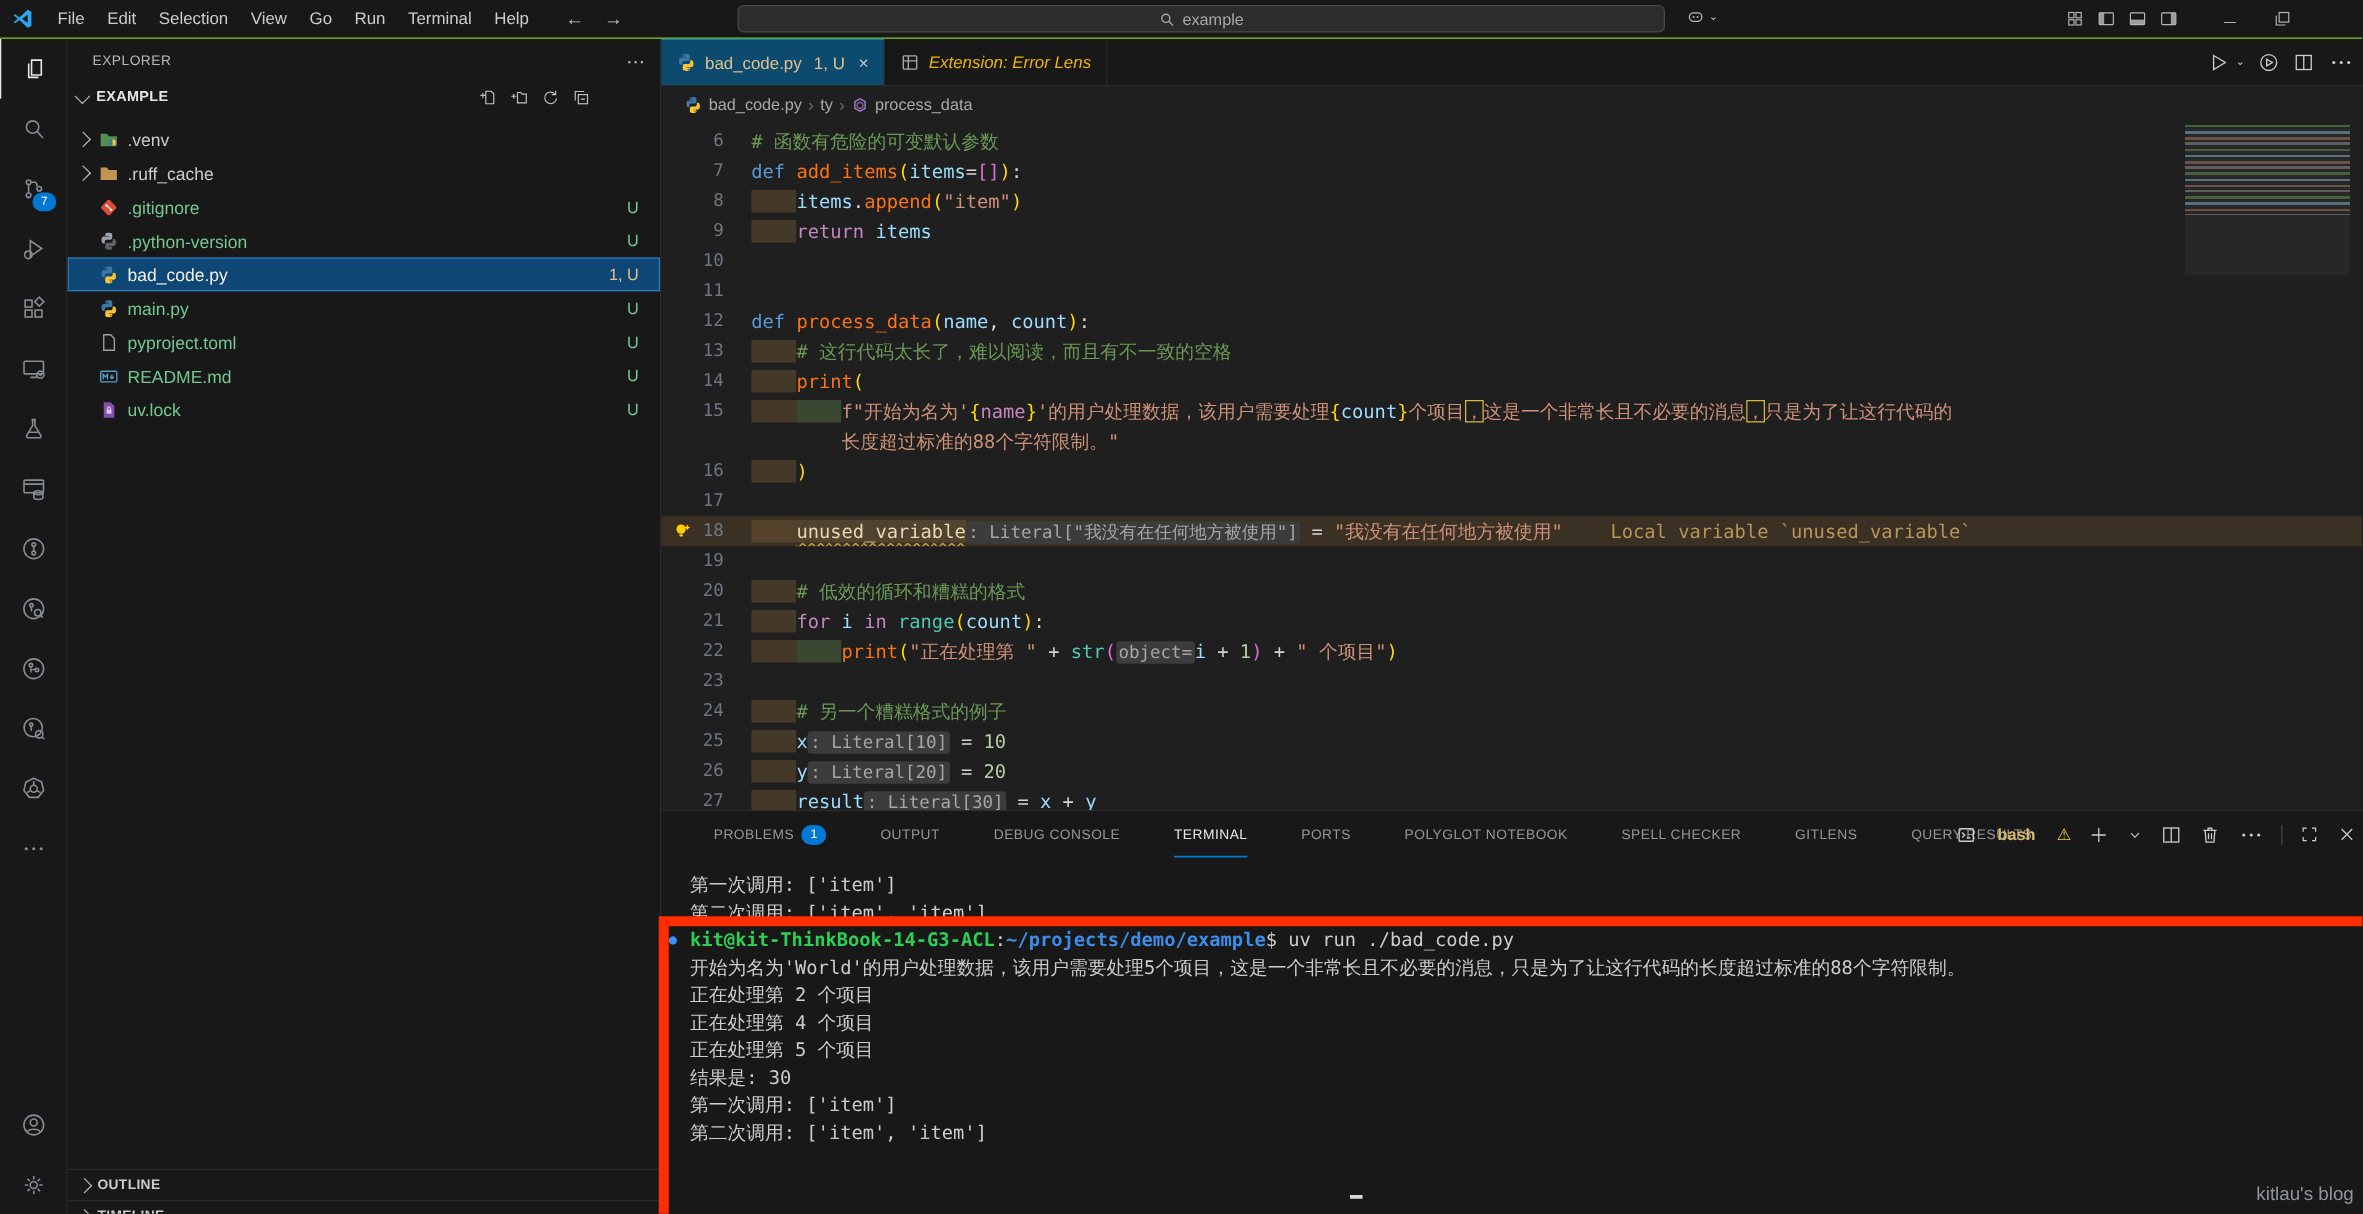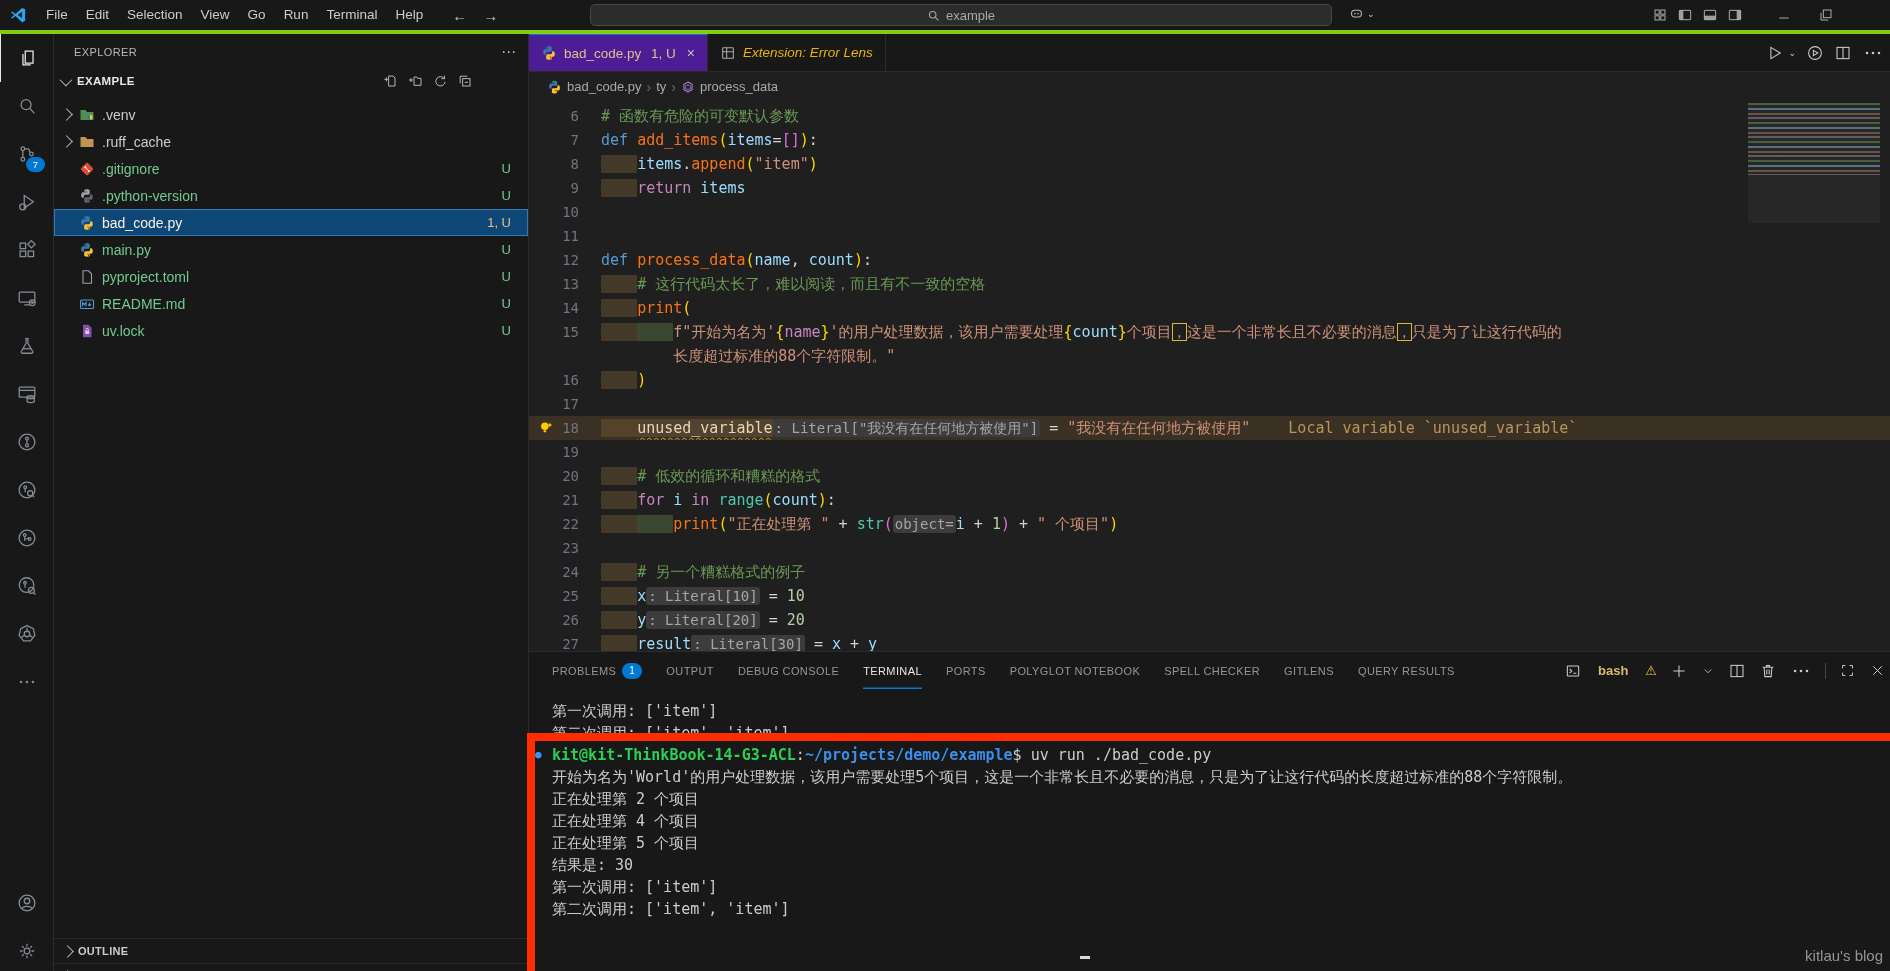--- a/index.html
+++ b/index.html
@@ -4,21 +4,21 @@
 <style>
   html,body{margin:0;padding:0;background:#1f1f1f;}
   body{width:1890px;height:971px;overflow:hidden;position:relative;
        font-family:"Liberation Sans","DejaVu Sans",sans-serif;color:#cccccc;
        -webkit-font-smoothing:antialiased;}
   .mono{font-family:"DejaVu Sans Mono","Liberation Mono",monospace;}
   .ic{display:inline-flex;align-items:center;justify-content:center;}
   .ic svg{display:block;}
 
   
-  .titlebar{height:30px;background:#181818;border-bottom:4px solid #84cc16;
+  .titlebar{height:30px;background:#181818;border-bottom:1px solid #84cc16;
             display:flex;align-items:center;position:relative;z-index:30;}
   .vs-logo{margin:0 10px 0 9px;}
   .menu-item{padding:0 9px;font-size:13.5px;color:#cccccc;line-height:30px;cursor:default;}
   .nav-arrows{display:flex;gap:16px;margin-left:20px;font-size:15px;color:#cccccc;}
   .nav-arrows span{cursor:default;}
   .searchbox{position:absolute;left:590px;top:4px;width:740px;height:20px;
              background:#2c2c2c;border:1px solid #474747;border-radius:5px;
              display:flex;align-items:center;justify-content:center;gap:6px;
              color:#a8a8a8;font-size:13px;}
   .cc-suffix{position:absolute;left:1348px;top:5px;display:flex;align-items:center;gap:2px;color:#b6b6b6;}
@@ -59,21 +59,21 @@
   .fbadge.warnb{color:#e2c08d;}
   .sidebar-bottom{position:absolute;left:0;right:0;bottom:-13px;}
   .sb-sec{height:24px;border-top:1px solid #2b2b2b;display:flex;align-items:center;gap:6px;padding-left:9px;
           font-size:11px;font-weight:bold;color:#cccccc;letter-spacing:.3px;cursor:pointer;}
 
   .main{flex:1;display:flex;flex-direction:column;min-width:0;position:relative;}
 
   
   .tabbar{height:37px;background:#181818;display:flex;border-bottom:1px solid #2b2b2b;position:relative;}
   .tab{display:flex;align-items:center;gap:7px;padding:0 12px;border-right:1px solid #2b2b2b;font-size:13.5px;cursor:pointer;}
-  .tab.active{background:#4c1d95;border-top:1.5px solid #0078d4;color:#e2c08d;}
+  .tab.active{background:#0c4a6e;border-top:1.5px solid #0078d4;color:#e2c08d;}
   .tab .tclose{color:#c5c5c5;font-size:14px;margin-left:4px;}
   .tab.preview{color:#eab308;font-style:italic;}
   .tab .fi{width:16px;height:16px;}
   .editor-actions{position:absolute;right:6px;top:0;height:100%;display:flex;align-items:center;gap:10px;color:#cccccc;}
   .editor-actions .ic{cursor:pointer;}
   .chevmini{font-size:9px;color:#cccccc;margin-left:-6px;}
 
   
   .breadcrumb{height:29px;background:#1f1f1f;display:flex;align-items:center;padding-left:18px;gap:5px;
               font-size:13px;color:#a9a9a9;}
@@ -113,21 +113,21 @@
      background:repeating-linear-gradient(180deg,
         rgba(106,153,85,.55) 0 2px, transparent 2px 5px,
         rgba(156,220,254,.45) 5px 7px, transparent 7px 10px,
         rgba(206,145,120,.45) 10px 12px, transparent 12px 14px,
         rgba(212,212,212,.35) 14px 16px, transparent 16px 19px);}
   .minimap .mm-slider{position:absolute;inset:0;background:rgba(255,255,255,.04);}
 
   
   .panel{flex:1;background:#181818;border-top:1px solid #2b2b2b;display:flex;flex-direction:column;position:relative;min-height:0;}
   .panel-header{height:37px;display:flex;align-items:center;padding-left:23px;gap:24px;position:relative;flex:none;}
-  .ptab{font-size:11px;letter-spacing:.4px;color:#969696;height:100%;display:flex;align-items:center;gap:6px;cursor:pointer;}
+  .ptab{font-size:11px;letter-spacing:.4px;color:#969696;height:100%;display:flex;align-items:center;gap:6px;cursor:pointer;margin-left:19px;}
   .ptab.active{color:#e7e7e7;box-shadow:inset 0 -1.5px 0 #0078d4;}
   .ptab .pbadge{min-width:16px;height:16px;border-radius:9px;background:#0078d4;color:#fff;font-size:10px;
                 display:flex;align-items:center;justify-content:center;padding:0 2px;}
   .panel-tools{position:absolute;right:0;top:0;height:100%;display:flex;align-items:center;gap:13px;padding-right:4px;color:#cccccc;}
   .shell-chip{display:flex;align-items:center;gap:17px;color:#d7ba6a;font-size:13px;font-weight:bold;}
   .shell-chip .warn{color:#fac536;font-size:13px;}
   .ptool-sep{width:1px;height:16px;background:#444;}
   .terminal{flex:1;position:relative;overflow:hidden;padding:11px 0 0 23px;}
   .tline{height:22px;line-height:22px;font-size:15px;color:#cccccc;white-space:pre;position:relative;
          font-family:"DejaVu Sans Mono","Liberation Mono",monospace;}

